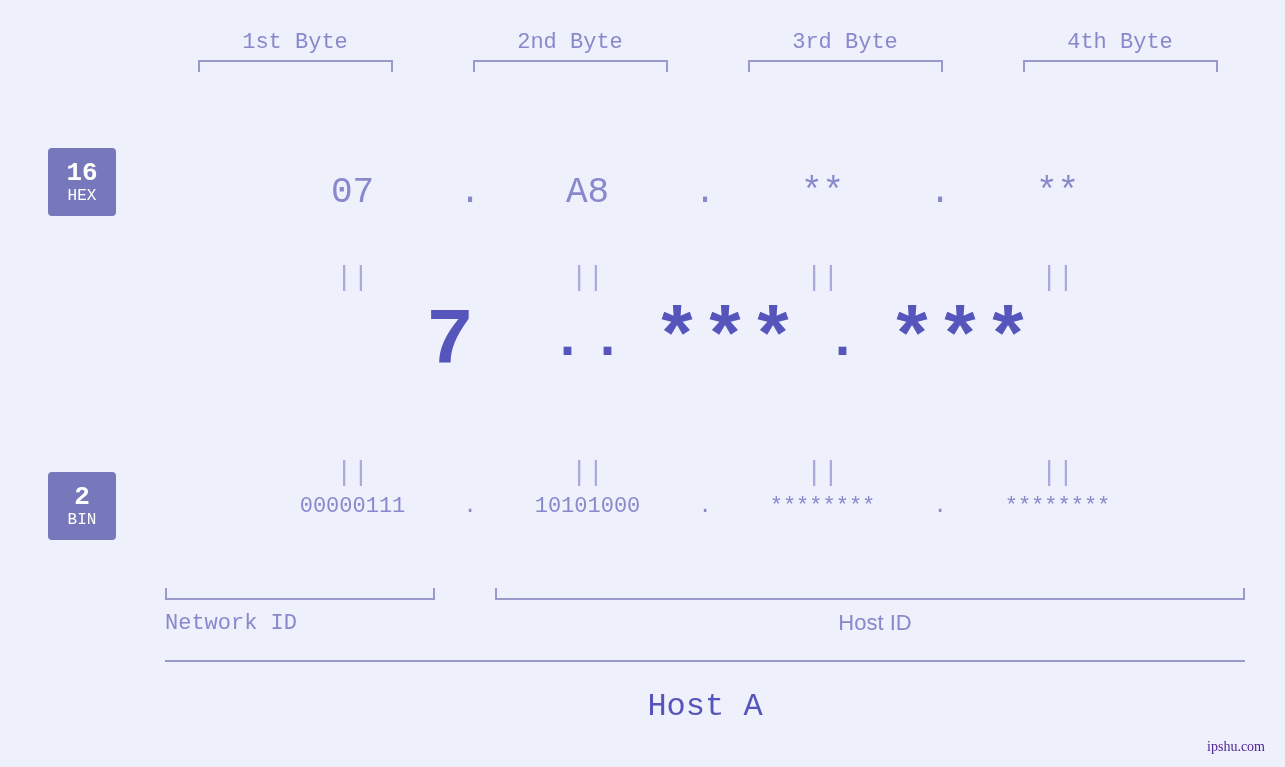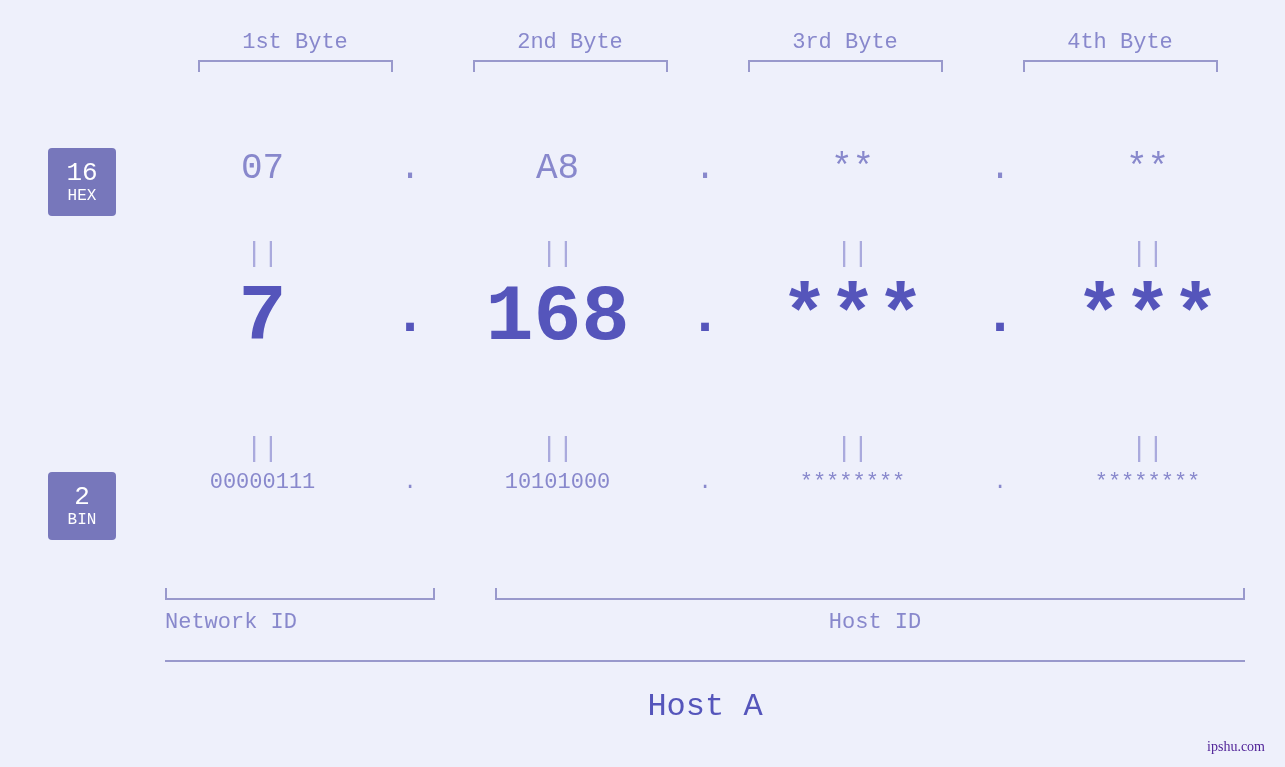--- a/index.html
+++ b/index.html
@@ -71,39 +71,40 @@
       flex-direction: column;
       align-items: center;
       justify-content: center;
       border-radius: 4px;
       font-family: 'Courier New', Courier, monospace;
       left: 48px;
     }
 
     .base-label .number {
       font-size: 26px;
-      font-weight: normal;
+      font-weight: bold;
       line-height: 1.1;
     }
 
     .base-label .text {
       font-size: 16px;
       line-height: 1.1;
     }
 
     .base-hex { top: 148px; }
     .base-dec { top: 308px; }
     .base-bin { top: 472px; }
 
     
     .row {
       display: flex;
       align-items: center;
-      justify-content: space-between;
-      width: 1080px;
+      justify-content: center;
+      width: 1080px;
+      margin-top: 24px;
     }
 
     
     .hex-value {
       color: #8888cc;
       font-size: 36px;
       font-family: 'Courier New', Courier, monospace;
       width: 195px;
       text-align: center;
     }
@@ -183,21 +184,21 @@
       color: #8888cc;
       font-size: 22px;
       font-family: 'Courier New', Courier, monospace;
     }
 
     .host-id-label {
       flex: 1;
       text-align: center;
       color: #8888cc;
       font-size: 22px;
-      font-family: Liberation Mono, monospace;
+      font-family: Liberation Sans, sans-serif;
       margin-left: 60px;
     }
 
     
     .class-bar {
       position: absolute;
       top: 660px;
       left: 165px;
       width: 1080px;
       height: 2px;
@@ -271,21 +272,20 @@
     <div class="equals-sign">||</div>
     <div style="width:40px;"></div>
     <div class="equals-sign">||</div>
     <div style="width:40px;"></div>
     <div class="equals-sign">||</div>
   </div>
 
   <div class="row" style="position:absolute; top:278px; left:165px; width:1080px; display:flex; align-items:flex-end;">
     <div class="dec-value">7</div>
     <div class="dec-dot" style="color:#5555bb; font-size:55px; font-weight:bold; width:40px; text-align:center; padding-bottom:10px;">.</div>
-    <div class="dec-value">168</div>
     <div class="dec-dot" style="color:#5555bb; font-size:55px; font-weight:bold; width:40px; text-align:center; padding-bottom:10px;">.</div>
     <div class="dec-value">***</div>
     <div class="dec-dot" style="color:#5555bb; font-size:55px; font-weight:bold; width:40px; text-align:center; padding-bottom:10px;">.</div>
     <div class="dec-value">***</div>
   </div>
 
   <div class="row" style="position:absolute; top:435px; left:165px; width:1080px; display:flex; align-items:center;">
     <div class="equals-sign">||</div>
     <div style="width:40px;"></div>
     <div class="equals-sign">||</div>

